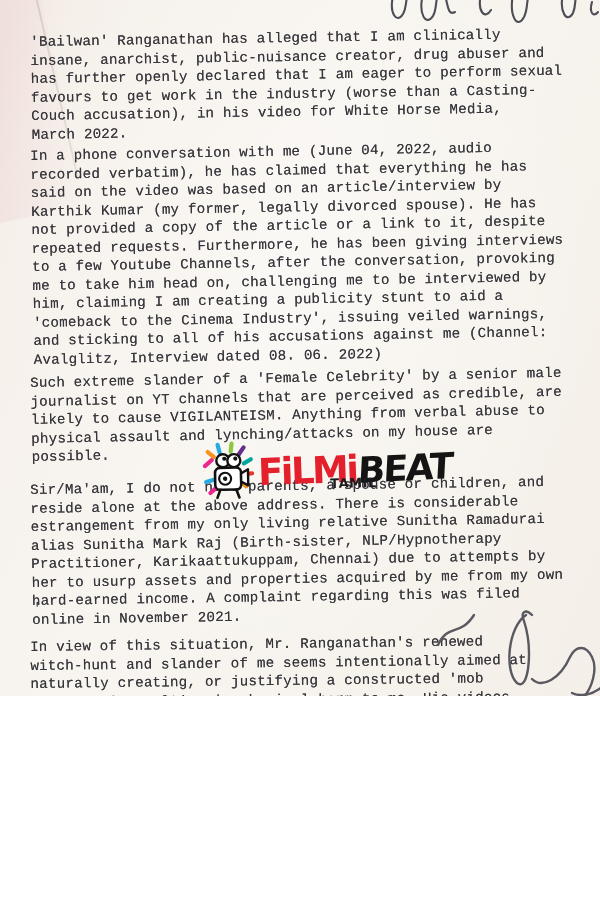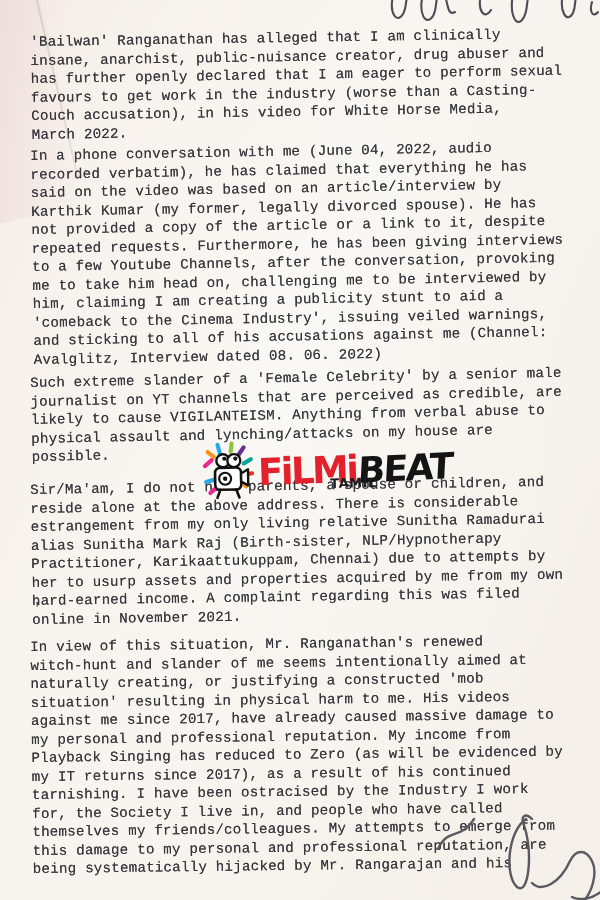--- a/index.html
+++ b/index.html
@@ -1,19 +1,19 @@
 <!DOCTYPE html>
 <html><head>
 <meta charset="utf-8">
 <style>
   html, body { margin: 0; padding: 0; background: #ffffff; }
   .page {
     position: relative;
     width: 600px;
-    height: 900px;
+    height: 696px;
     overflow: hidden;
     background:
       radial-gradient(ellipse at 50% 40%, rgba(255,255,255,0.35), rgba(0,0,0,0) 70%),
       linear-gradient(112deg, #f1e3e0 0%, #f6f0ea 9%, #f8f5f0 45%, #f4efe8 100%);
     font-family: "Liberation Mono", "DejaVu Sans Mono", monospace;
   }
   .fold-line {
     position: absolute;
     left: 30px; top: -25px;
     width: 2px; height: 210px;

